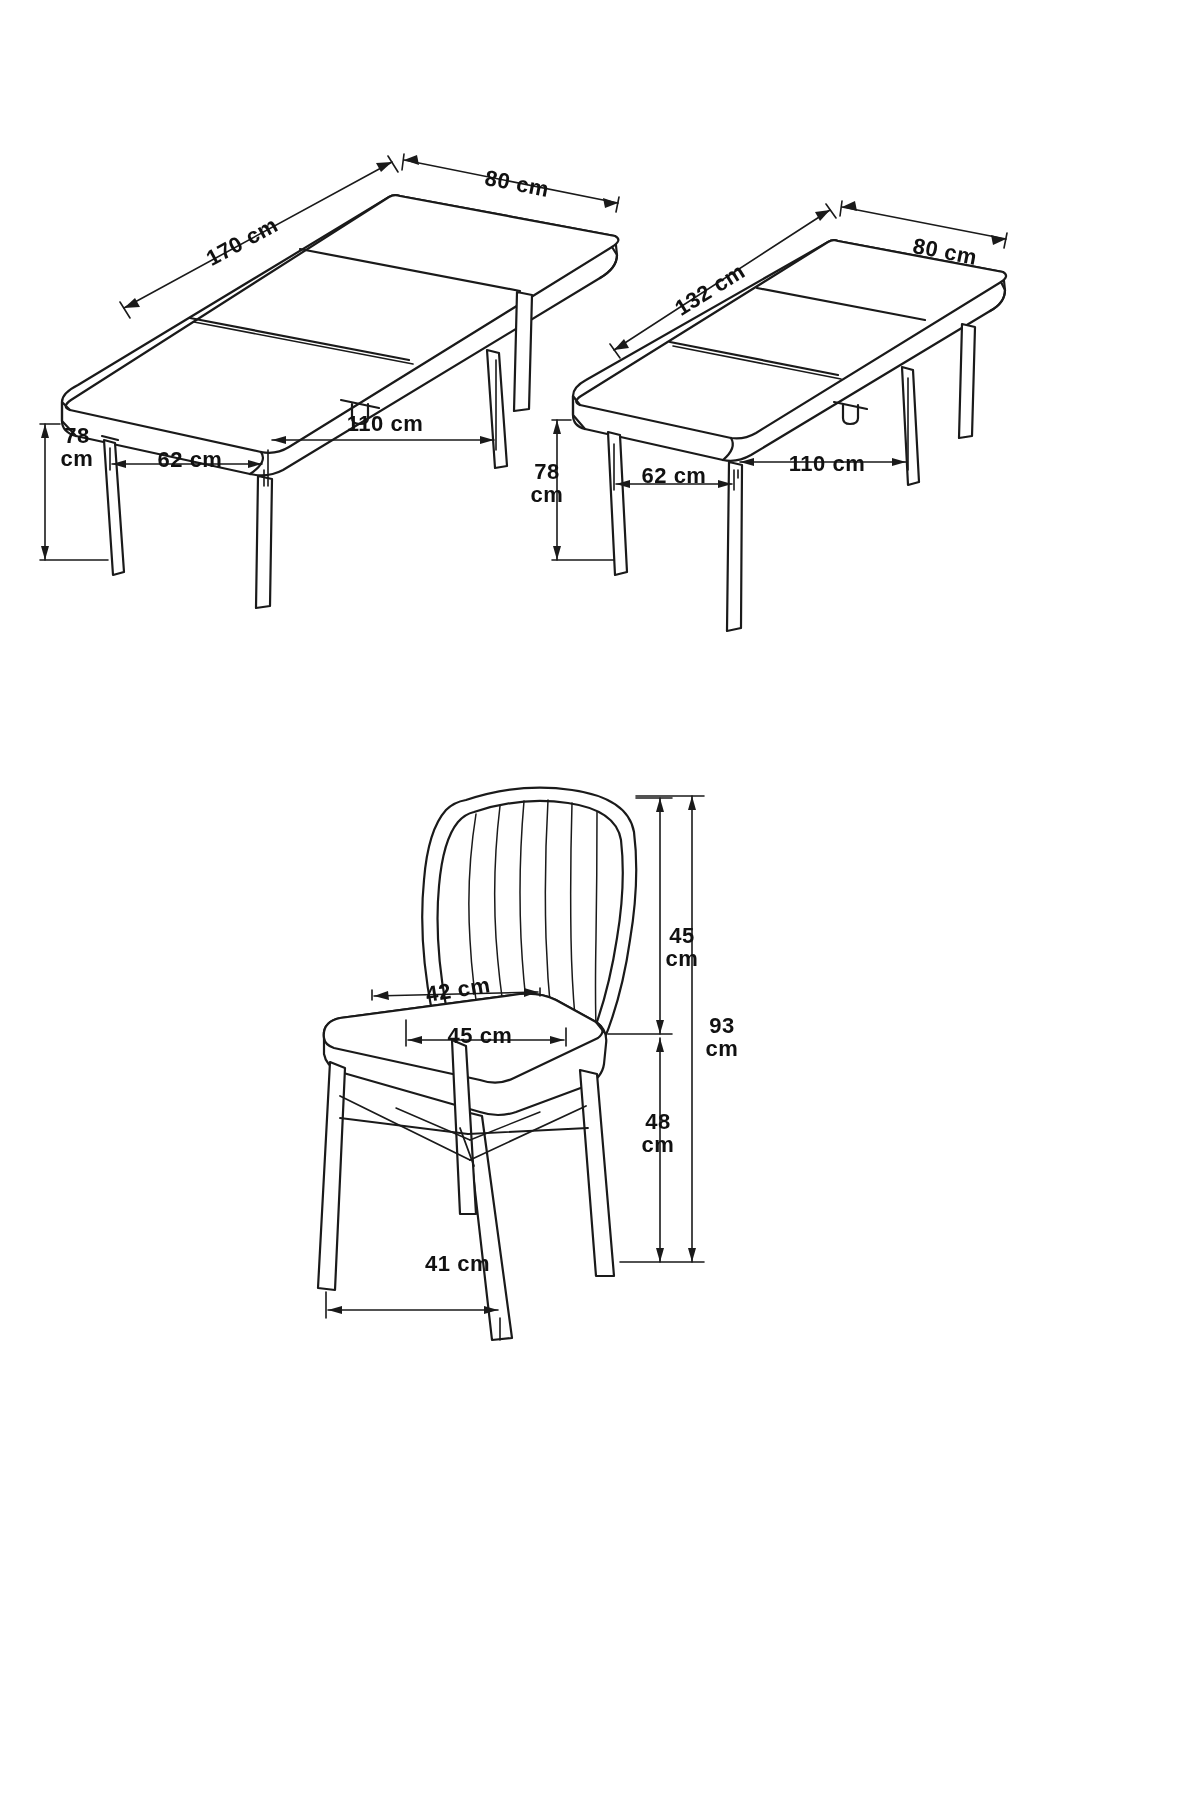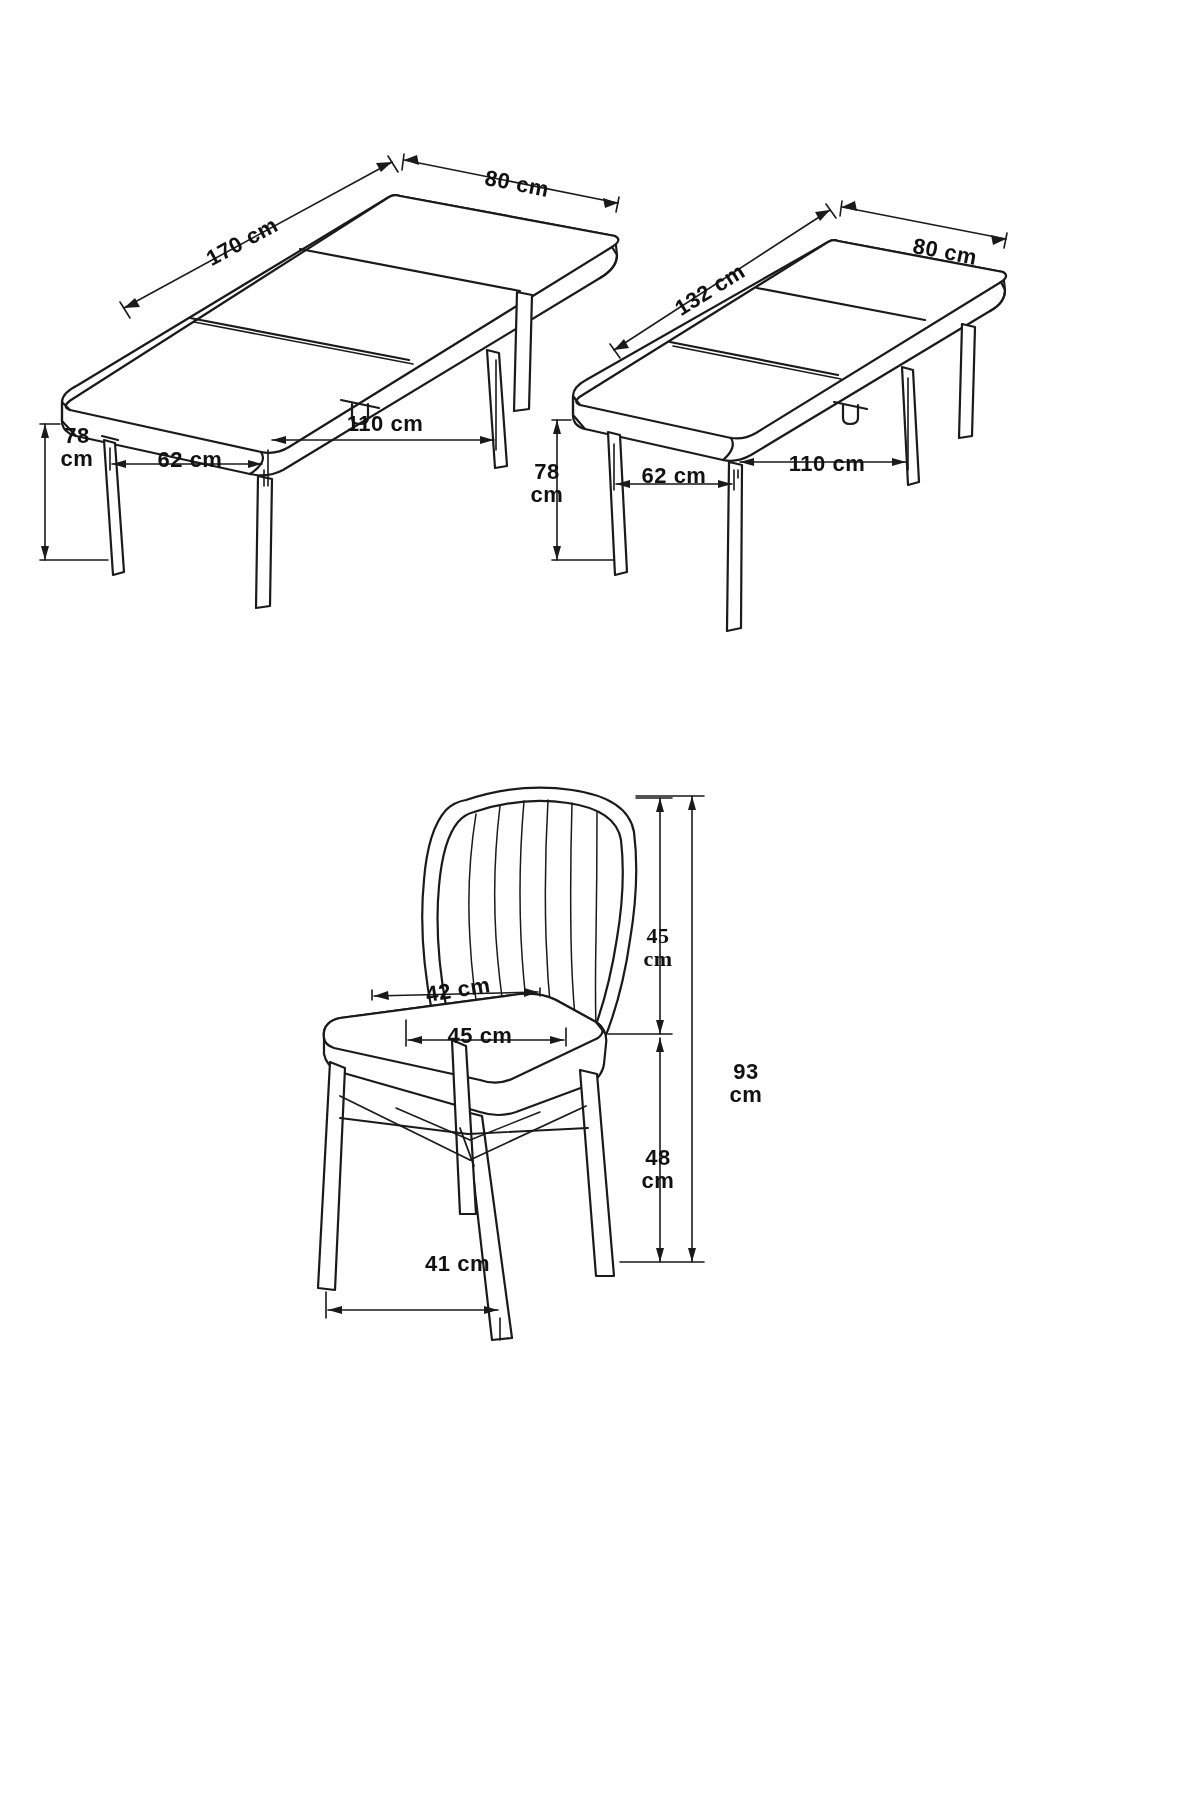--- a/index.html
+++ b/index.html
@@ -232,23 +232,23 @@
   <div class="dim-label" style="left:130px; top:448px; width:120px;">62 cm</div>
   <div class="dim-label" style="left:320px; top:412px; width:130px;">110 cm</div>
 
   <div class="dim-label" style="left:650px; top:278px; width:120px; transform: rotate(-32deg); transform-origin: center;">132 cm</div>
   <div class="dim-label" style="left:890px; top:240px; width:110px; transform: rotate(11deg); transform-origin: center;">80 cm</div>
   <div class="dim-label" style="left:524px; top:460px; width:46px;">78
 cm</div>
   <div class="dim-label" style="left:614px; top:464px; width:120px;">62 cm</div>
   <div class="dim-label" style="left:762px; top:452px; width:130px;">110 cm</div>
 
-  <div class="dim-label" style="left:632px; top:924px; width:52px;font-family:Liberation Serif, serif;">45
-cm</div>
-  <div class="dim-label" style="left:694px; top:1060px; width:56px;padding-left:24px;">93
-cm</div>
-  <div class="dim-label" style="left:632px; top:1110px; width:52px;margin-top:36px;">48
+  <div class="dim-label" style="left:656px; top:924px; width:52px;">45
+cm</div>
+  <div class="dim-label" style="left:694px; top:1014px; width:56px;">93
+cm</div>
+  <div class="dim-label" style="left:632px; top:1110px; width:52px;">48
 cm</div>
   <div class="dim-label" style="left:398px; top:978px; width:120px; transform: rotate(-9deg); transform-origin: center;">42 cm</div>
   <div class="dim-label" style="left:400px; top:1024px; width:160px;">45 cm</div>
   <div class="dim-label" style="left:330px; top:1252px; width:160px;text-align:right;">41 cm</div>
 
 </div>
 
 </body></html>

